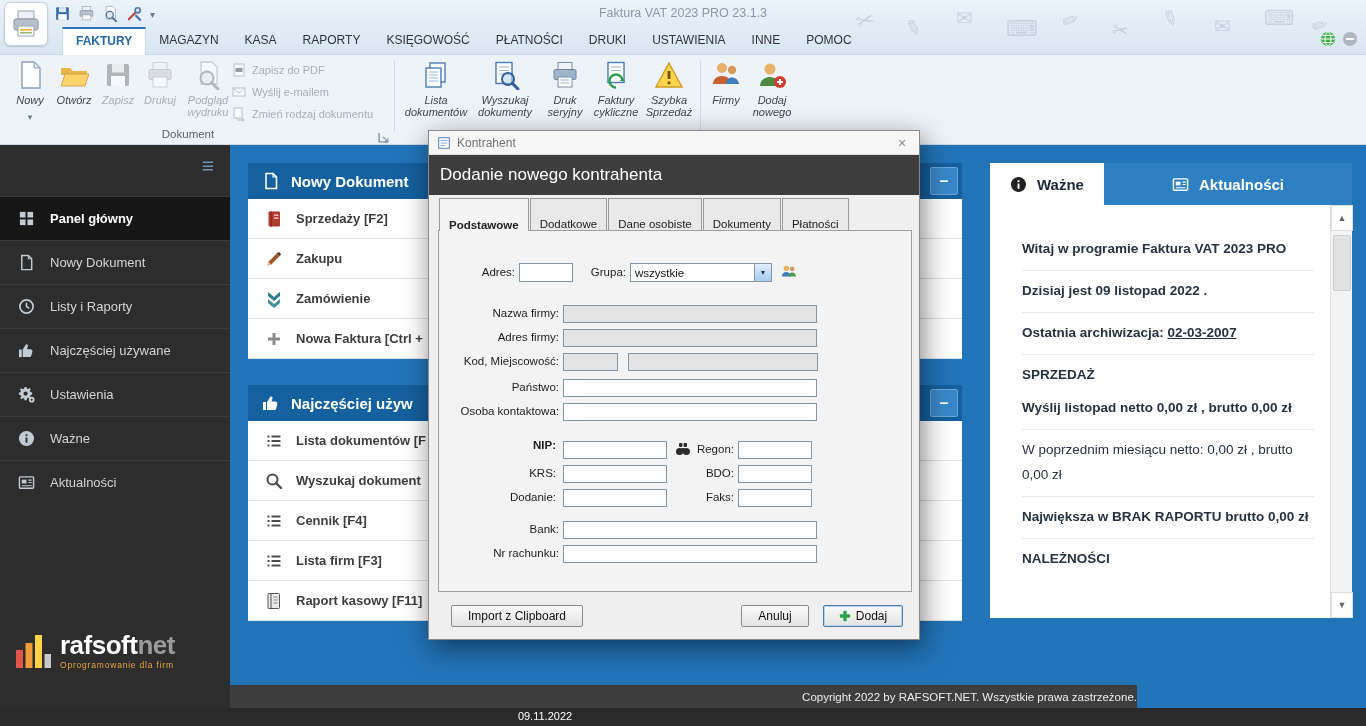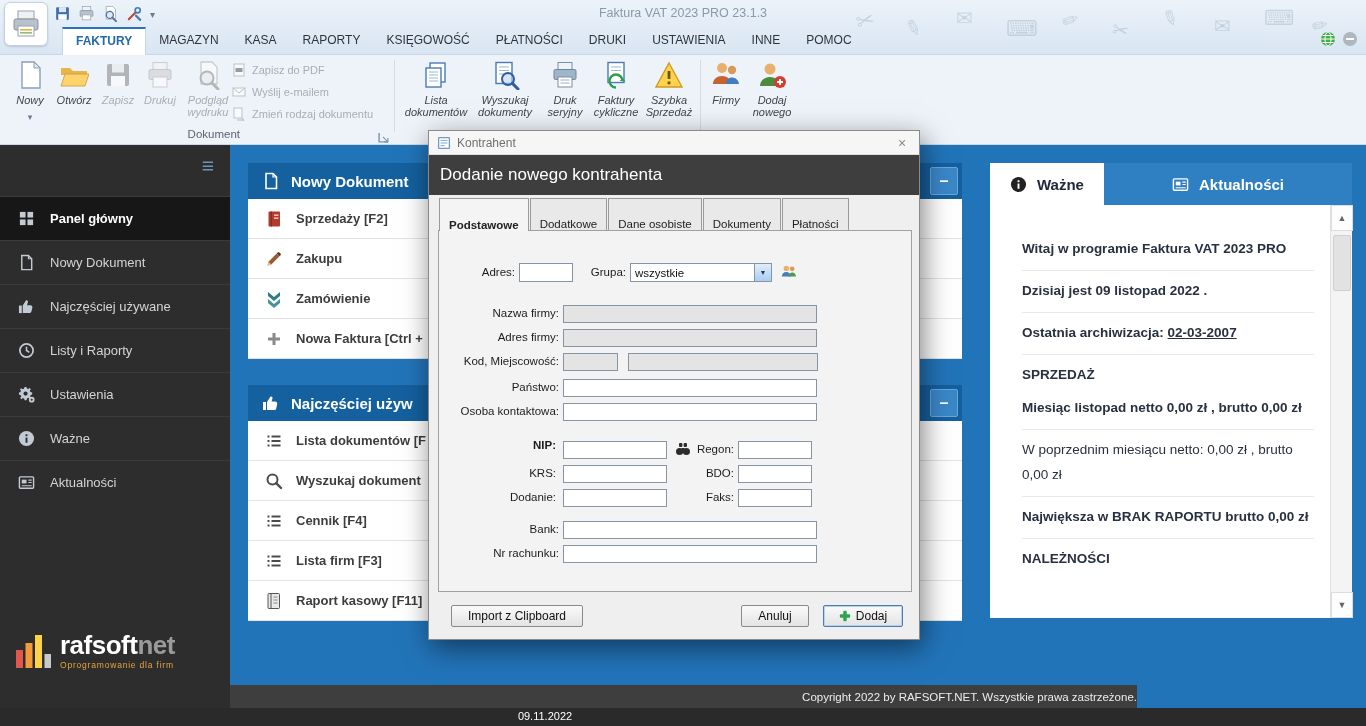--- a/index.html
+++ b/index.html
@@ -31,21 +31,21 @@
   
   .ribbon { position:absolute; left:0; top:55px; width:1366px; height:90px;
             background:#eef3f9; border-bottom:1px solid #cdd9e6; }
   .rbtn { position:absolute; top:3px; text-align:center; cursor:default; }
   .rbtn .ic { height:34px; display:flex; align-items:center; justify-content:center; }
   .rbtn .ic svg { width:30px; height:30px; }
   .rbtn .lb { display:block; font-size:11px; line-height:12px; color:#40454d; margin-top:2px;font-style:italic; }
   .rbtn.dis .lb { color:#a8aeb6; }
   .rbtn.dis .ic { filter:grayscale(1) opacity(.45); }
   .rbtn .ncaret { font-size:9px; color:#6b7c90; line-height:9px; }
-  .glabel { position:absolute; left:160px; top:73px; width:80px; text-align:right;
+  .glabel { position:absolute; left:148px; top:73px; width:80px; text-align:center;
             font-size:11.5px; color:#5a6472; }
   .glauncher { position:absolute; left:378px; top:74px; width:11px; height:11px; }
   .glauncher svg { width:100%; height:100%; }
   .sbtn { position:absolute; left:232px; display:flex; align-items:center; gap:6px;
           font-size:11px; color:#a8aeb6; }
   .sbtn .sic14 { width:14px; height:14px; filter:grayscale(1) opacity(.55); display:inline-flex; }
   .sbtn .sic14 svg { width:100%; height:100%; }
   .vsep { position:absolute; top:5px; width:1px; height:72px; background:#d3dde8; }
 
   
@@ -418,35 +418,35 @@
         <span class="sic">
           <svg viewBox="0 0 18 18">
               <path d="M4 1.5h7l3.5 3.5v11.5H4z" fill="none" stroke="currentColor" stroke-width="1.5"></path>
               <path d="M11 1.5V5h3.5" fill="none" stroke="currentColor" stroke-width="1.2"></path>
             </svg>
         </span>
         <span>Nowy Dokument</span>
       </div>
       <div class="sitem">
         <span class="sic">
+          <svg viewBox="0 0 18 18">
+              <circle cx="9" cy="9" r="7" fill="none" stroke="currentColor" stroke-width="1.8"></circle>
+              <path d="M9 5v4l3 2" fill="none" stroke="currentColor" stroke-width="1.6"></path>
+            </svg>
+        </span>
+        <span>Listy i Raporty</span>
+      </div>
+      <div class="sitem">
+        <span class="sic">
           <svg view="" box="" viewBox="0 0 18 18" fill="currentColor">
               <rect x="1" y="8" width="3" height="8"></rect>
               <path d="M5 16h7.2c1 0 1.8-.7 2-1.6l1-4.2c.3-1.3-.7-2.6-2-2.6H9.6l.9-3.4c.3-1.2-1.3-2.4-2.3-1.2L5 8z"></path>
             </svg>
         </span>
         <span>Najczęściej używane</span>
-      </div>
-      <div class="sitem">
-        <span class="sic">
-          <svg viewBox="0 0 18 18">
-              <circle cx="9" cy="9" r="7" fill="none" stroke="currentColor" stroke-width="1.8"></circle>
-              <path d="M9 5v4l3 2" fill="none" stroke="currentColor" stroke-width="1.6"></path>
-            </svg>
-        </span>
-        <span>Listy i Raporty</span>
       </div>
       <div class="sitem">
         <span class="sic">
           <svg viewBox="0 0 18 18">
               <g fill="currentColor">
                 <path d="M7 1h2l.4 1.6 1.5.6L12.3 2l1.4 1.4-1.2 1.4.6 1.5L15 7v2l-1.6.4-.6 1.5 1.2 1.4-1.4 1.4-1.4-1.2-1.5.6L9 15H7l-.4-1.6-1.5-.6L3.7 14l-1.4-1.4 1.2-1.4-.6-1.5L1 9V7l1.6-.4.6-1.5L2 3.7 3.4 2.3l1.4 1.2 1.5-.6z"></path>
                 <circle cx="8" cy="8" r="2.2" fill="#2e2d2d"></circle>
                 <circle cx="14.5" cy="14.5" r="3"></circle>
                 <circle cx="14.5" cy="14.5" r="1.1" fill="#2e2d2d"></circle>
               </g>
@@ -644,21 +644,21 @@
     <div class="rblock b">Witaj w programie Faktura VAT 2023 PRO</div>
     <div class="rsep"></div>
     <div class="rblock b">Dzisiaj jest 09 listopad 2022 .</div>
     <div class="rsep"></div>
     <div class="rblock b">
       <span>Ostatnia archiwizacja:</span>
       <span class="blink">02-03-2007</span>
     </div>
     <div class="rsep"></div>
     <div class="rblock b">SPRZEDAŻ</div>
-    <div class="rblock b">Miesiąc listopad netto 0,00 zł , brutto 0,00 zł</div>
+    <div class="rblock b">Wyślij listopad netto 0,00 zł , brutto 0,00 zł</div>
     <div class="rsep"></div>
     <div class="rblock">W poprzednim miesiącu netto: 0,00 zł , brutto 0,00 zł</div>
     <div class="rsep"></div>
     <div class="rblock b">Największa w BRAK RAPORTU brutto 0,00 zł</div>
     <div class="rsep"></div>
     <div class="rblock b">NALEŻNOŚCI</div>
   </div>
 
   <div class="rscroll">
     <div class="sarrow" style="top:0">

